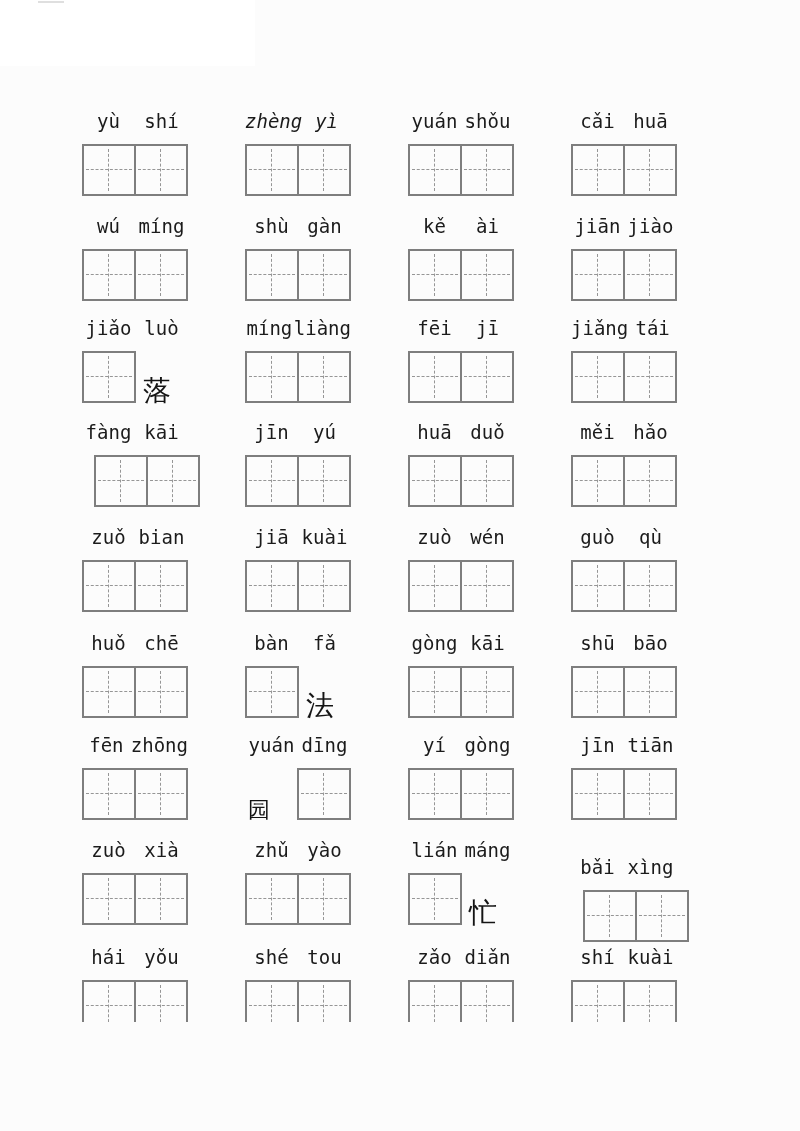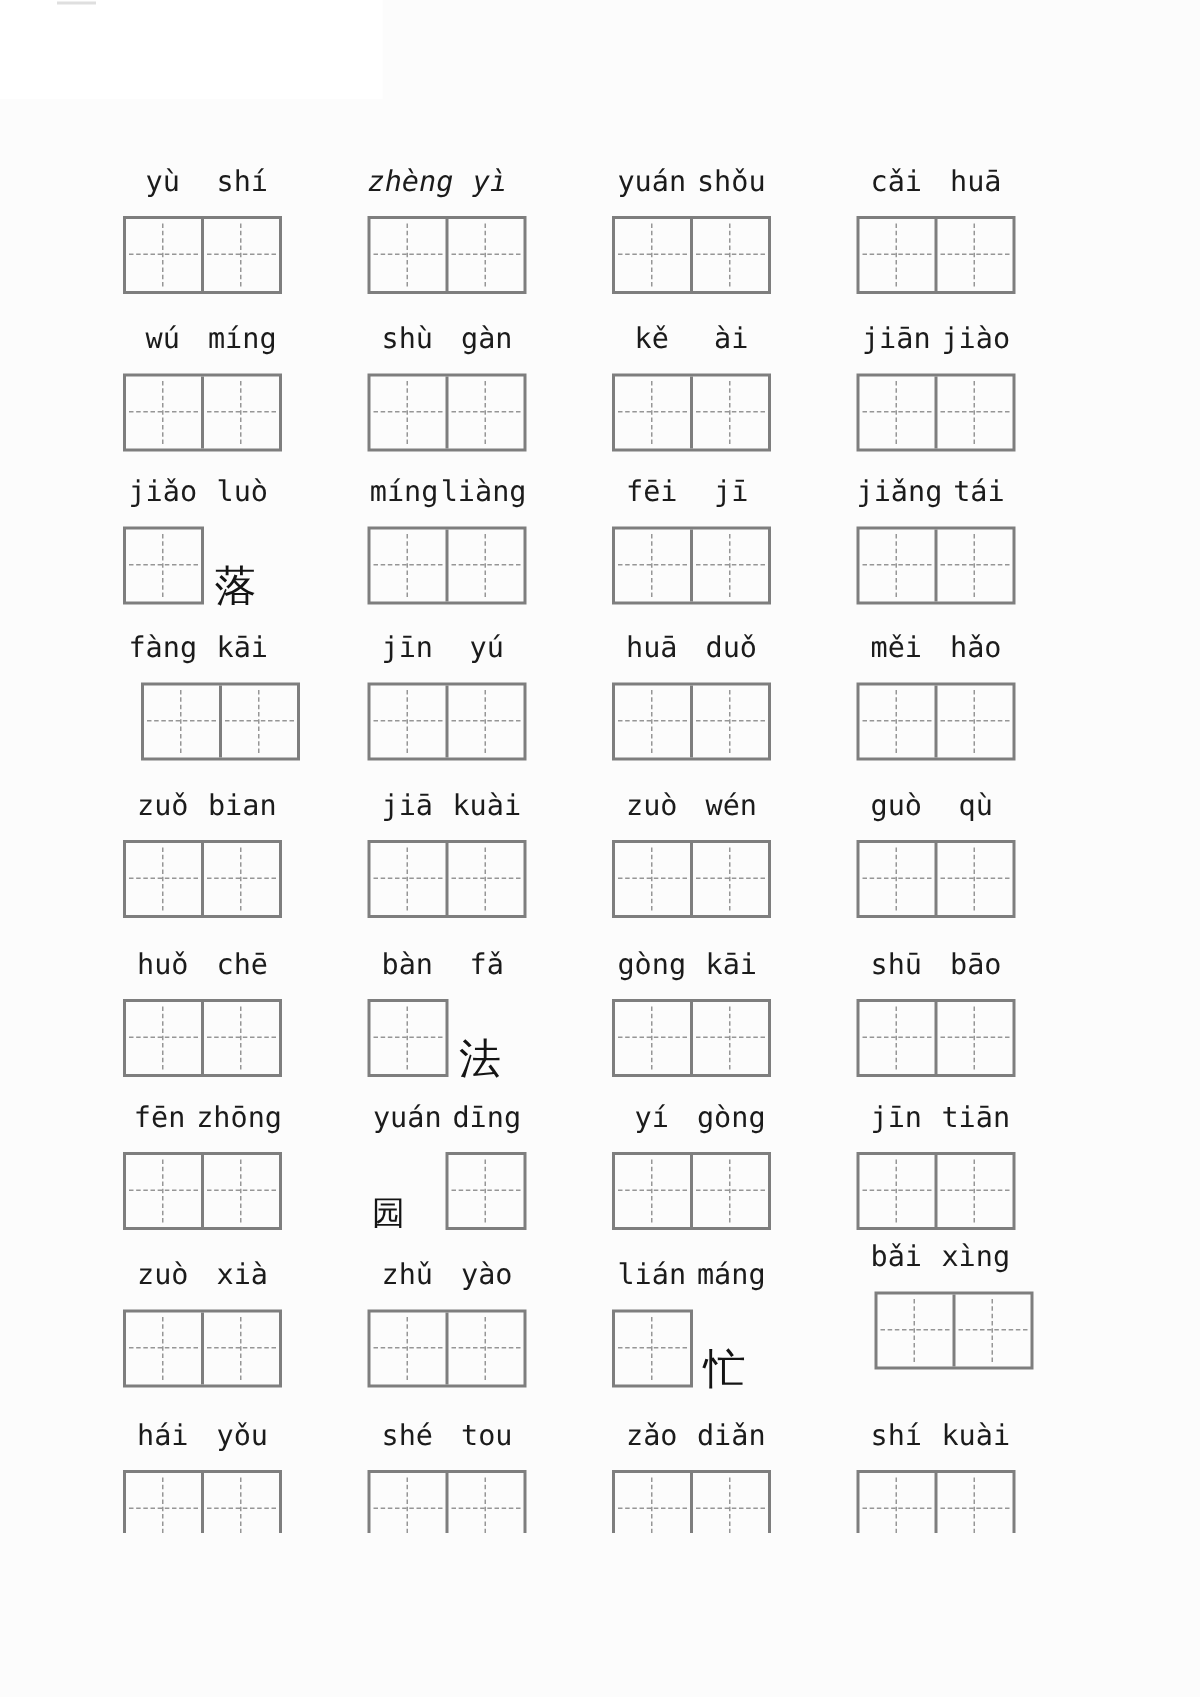--- a/index.html
+++ b/index.html
@@ -410,21 +410,21 @@
           <span class="syl">lián</span>
           <span class="syl">máng</span>
         </div>
         <div class="boxrow">
           <div class="grid one">
             <div class="cell"></div>
           </div>
           <span class="ans right">忙</span>
         </div>
       </div>
-      <div class="word" style="left: 571px; top: 861px; padding-left: 12px;">
+      <div class="word" style="left: 571px; top: 890px; padding-left: 12px;">
         <div class="pinyin">
           <span class="syl">bǎi</span>
           <span class="syl">xìng</span>
         </div>
         <div class="boxrow">
           <div class="grid two">
             <div class="cell"></div>
             <div class="cell"></div>
           </div>
         </div>

